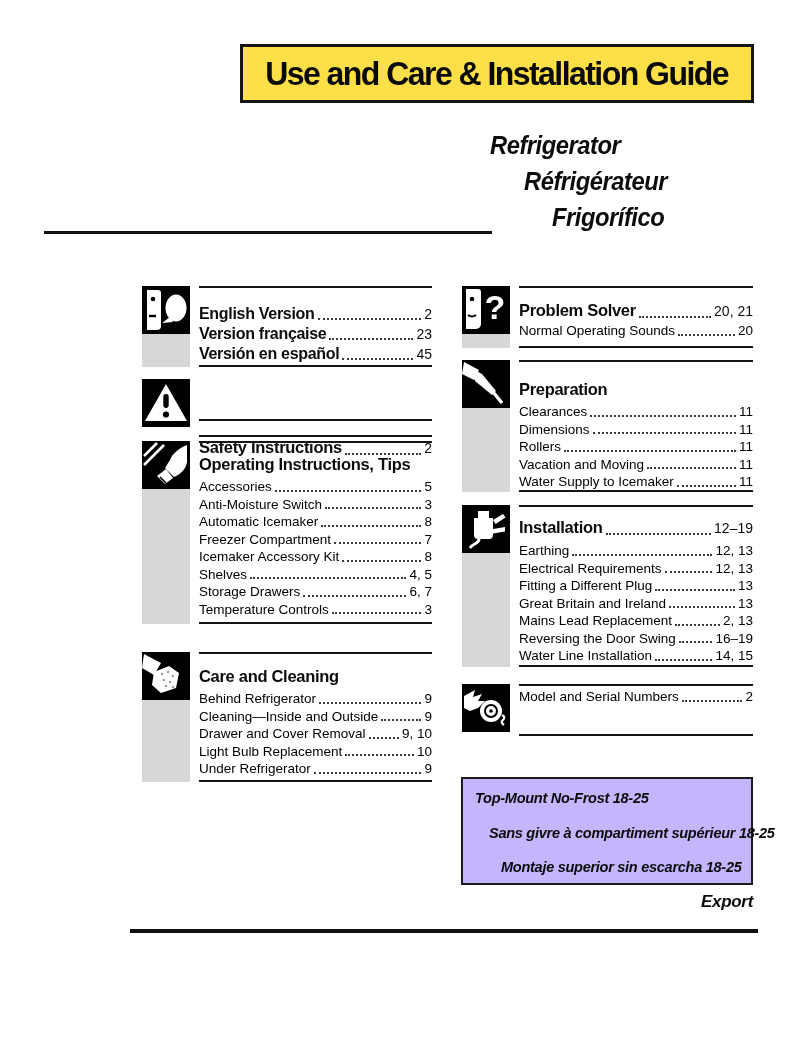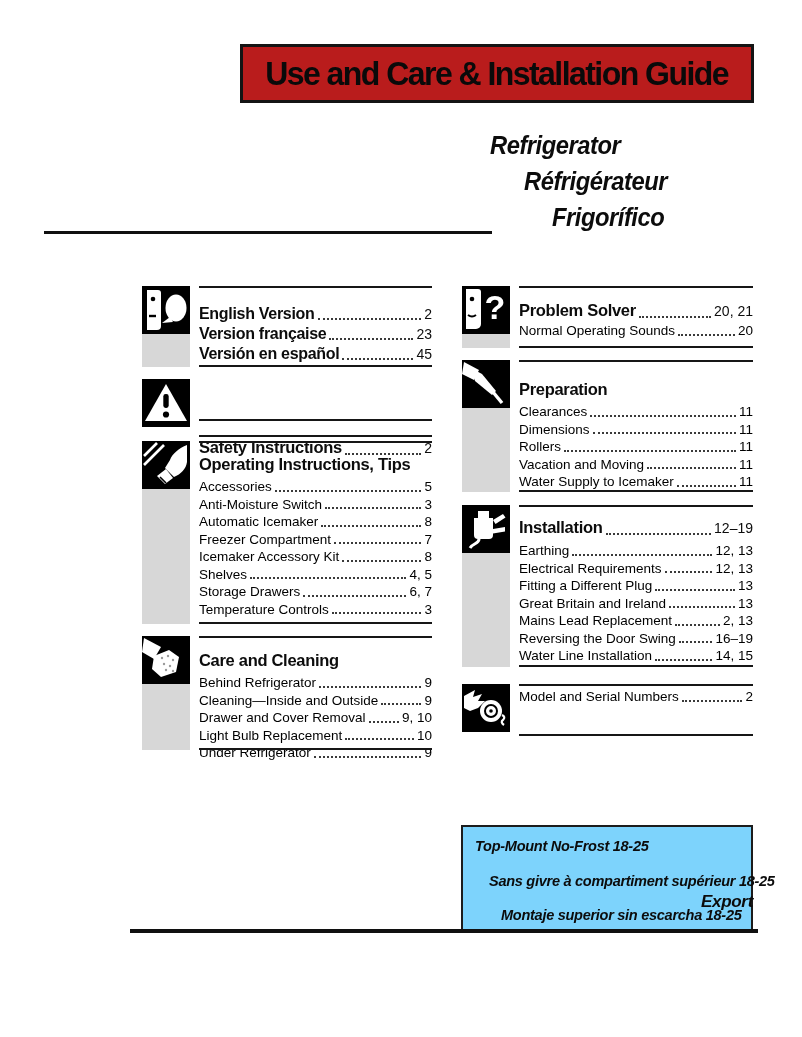--- a/index.html
+++ b/index.html
@@ -11,21 +11,21 @@
     height: 1037px;
     background: #ffffff;
     overflow: hidden;
   }
 
   
   .banner {
     position: absolute;
     left: 240px; top: 44px;
     width: 514px; height: 59px;
-    background: #b91c1c;
+    background: #fde047;
     border: 3px solid #141414;
     display: flex; align-items: center; justify-content: center;
     white-space: nowrap;
   }
   .banner span {
     display: inline-block;
     font-size: 33px;
     font-weight: 700;
     letter-spacing: -1.6px;
     transform: scaleX(0.97);
@@ -73,25 +73,24 @@
   .lang-row .pages { font-weight: 400; font-size: 14px; letter-spacing: 0; }
   .item { font-size: 13.5px; line-height: 17.5px; color: #000000; }
   .item .pages { font-size: 13.5px; }
   .heading-gap { margin-bottom: 3px; }
 
   
   .model-box {
     position: absolute;
     left: 461px; top: 777px; width: 292px; height: 108px;
     border: 2px solid #1c1c1c;
-    background: #7dd3fc;
+    background: #c4b5fd;
     font-style: italic; font-weight: 700;
     font-size: 15px; line-height: 20px;
     letter-spacing: -0.3px;
-    margin-top: 48px;
   }
   .model-box .mb-line { transform: scaleX(0.97); transform-origin: left; white-space: nowrap; }
   .mb-0 { margin: 9px 0 0 12px; }
   .mb-1 { margin: 15px 0 0 26px; }
   .mb-2 { margin: 14px 0 0 38px; }
   .export {
     position: absolute;
     top: 886px; right: 49px;
     font-style: italic; font-weight: 700; font-size: 17px;
     letter-spacing: -0.3px;
@@ -228,21 +227,21 @@
           <span class="pages">6, 7</span>
         </div>
       <div class="row item">
           <span>Temperature Controls</span>
           <span class="leader"></span>
           <span class="pages">3</span>
         </div>
     </div>
   </div>
 
-  <div class="section" style="left:142px; top:636px; width:290px; height:114px;">
+  <div class="section" style="left:142px; top:652px; width:290px; height:130px;">
     <div class="icon-col">
       <div class="icon">
         <svg viewBox="0 0 48 48">
             <rect width="48" height="48" fill="#000"></rect>
             <path d="M2 2 l17 9 l-7 12 l-12 -7 z" fill="#fff"></path>
             <path d="M12 20 l15 -6 l10 7 l-3 15 l-15 5 l-9 -8 z" fill="#fff"></path>
             <g fill="#9a9a9a">
               <circle cx="20" cy="22" r="1.2"></circle>
               <circle cx="26" cy="20" r="1.2"></circle>
               <circle cx="31" cy="24" r="1.2"></circle>

